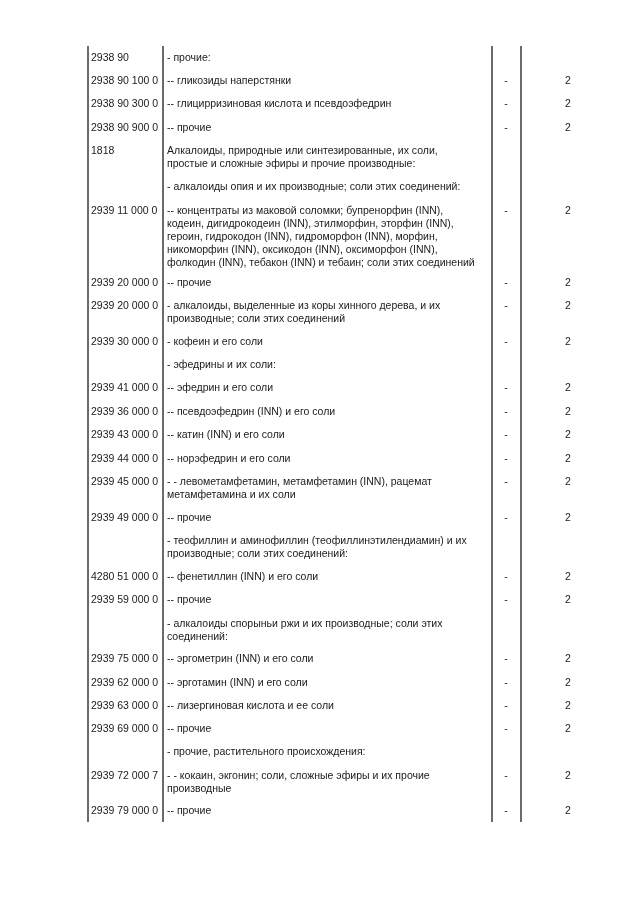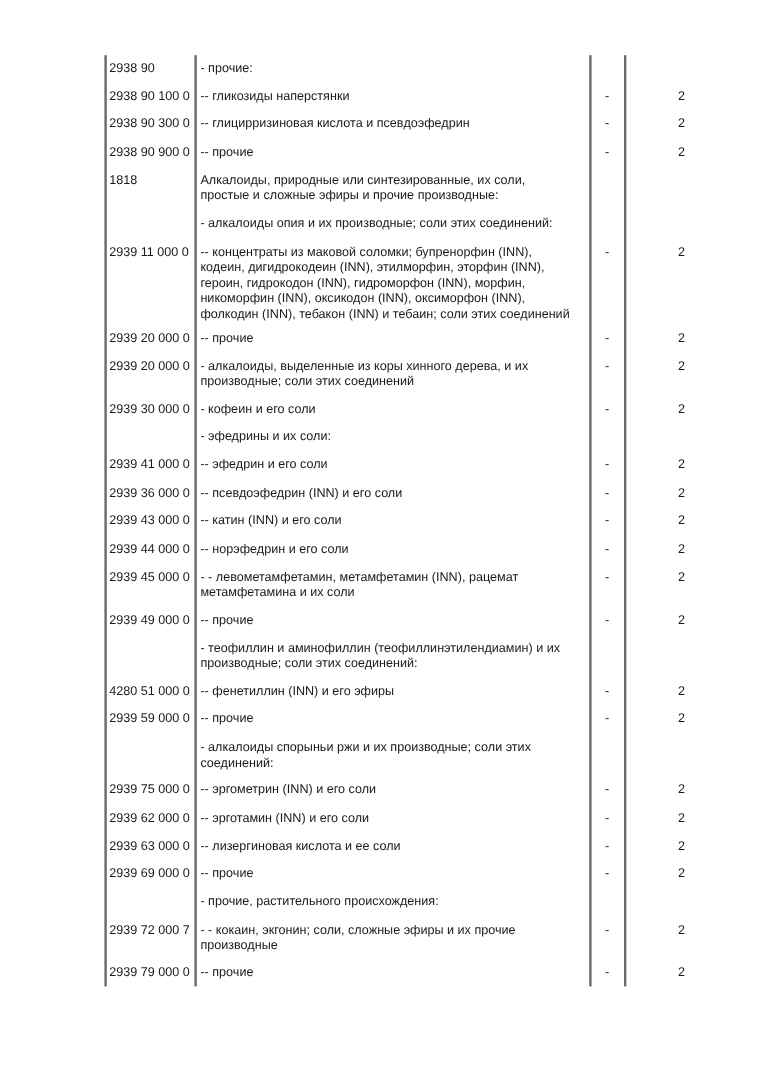--- a/index.html
+++ b/index.html
@@ -197,21 +197,21 @@
   </div>
       <div class="row" style="top: 534px;">
     <div class="code"></div>
     <div class="desc">- теофиллин и аминофиллин (теофиллинэтилендиамин) и их
 производные; соли этих соединений:</div>
     <div class="unit"></div>
     <div class="rate"></div>
   </div>
       <div class="row" style="top: 570px;">
     <div class="code">4280 51 000 0</div>
-    <div class="desc">-- фенетиллин (INN) и его эфиры</div>
+    <div class="desc">-- фенетиллин (INN) и его соли</div>
     <div class="unit">-</div>
     <div class="rate">2</div>
   </div>
       <div class="row" style="top: 593px;">
     <div class="code">2939 59 000 0</div>
     <div class="desc">-- прочие</div>
     <div class="unit">-</div>
     <div class="rate">2</div>
   </div>
       <div class="row" style="top: 617px;">

